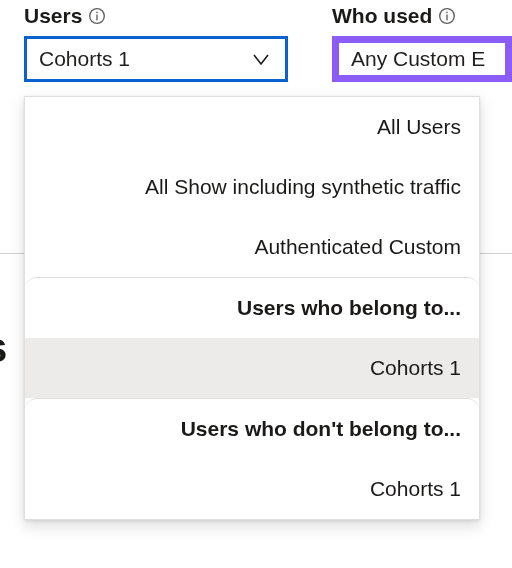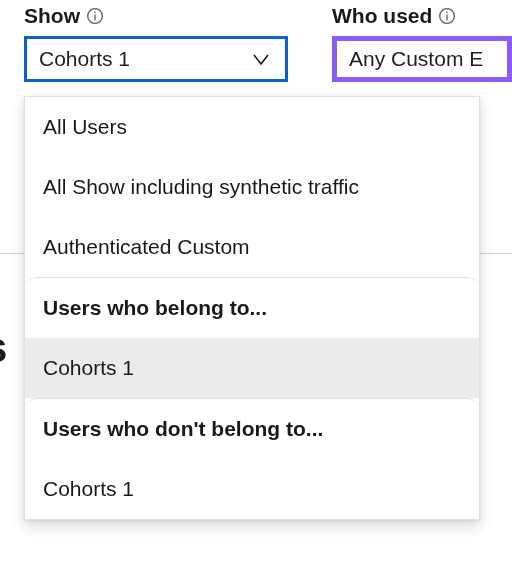--- a/index.html
+++ b/index.html
@@ -55,21 +55,21 @@
     font-size: 21px;
     color: #201f1e;
     background: #ffffff;
     justify-content: space-between;
     cursor: pointer;
   }
   .dropdown-box.active {
     border: 3px solid #0b61cf;
   }
   .dropdown-box.idle {
-    border: 5px solid #8b5cf6;
+    border: 7px solid #8b5cf6;
   }
   .chevron {
     display: inline-flex;
     width: 24px;
     height: 24px;
   }
   .chevron svg { width: 24px; height: 24px; stroke: #1b1a19; }
   .divider {
     position: absolute;
     left: 0;
@@ -95,40 +95,41 @@
     box-shadow: 0 6px 14px rgba(0,0,0,0.14), 0 1px 3px rgba(0,0,0,0.10);
   }
   .opt {
     padding: 18px 18px;
     font-size: 21px;
     color: #1b1a19;
     cursor: pointer;
     white-space: nowrap;
     overflow: hidden;
     text-overflow: ellipsis;
+    text-align: right;
   }
   .opt.header {
     font-weight: 700;
     border-top: 1px solid #e1dfdd;
     cursor: default;
     border-radius: 12px;
   }
   .opt.selected {
     background: #edebe9;
   }
   .opt:first-child { }
 </style>
 </head>
 <body>
 
 <div class="canvas">
   <div class="filter-row">
     <div class="filter show">
       <div class="label-row">
-        <span>Show</span>
+        <span>Users</span>
         <span class="info-icon">
           <svg viewBox="0 0 16 16" fill="none" stroke="#605e5c" stroke-width="1.2">
             <circle cx="8" cy="8" r="6.5"></circle>
             <line x1="8" y1="7" x2="8" y2="11.5" stroke-linecap="round"></line>
             <circle cx="8" cy="4.8" r="0.7" fill="#605e5c" stroke="none"></circle>
           </svg>
         </span>
       </div>
       <div class="dropdown-box active">
         <span>Cohorts 1</span>

